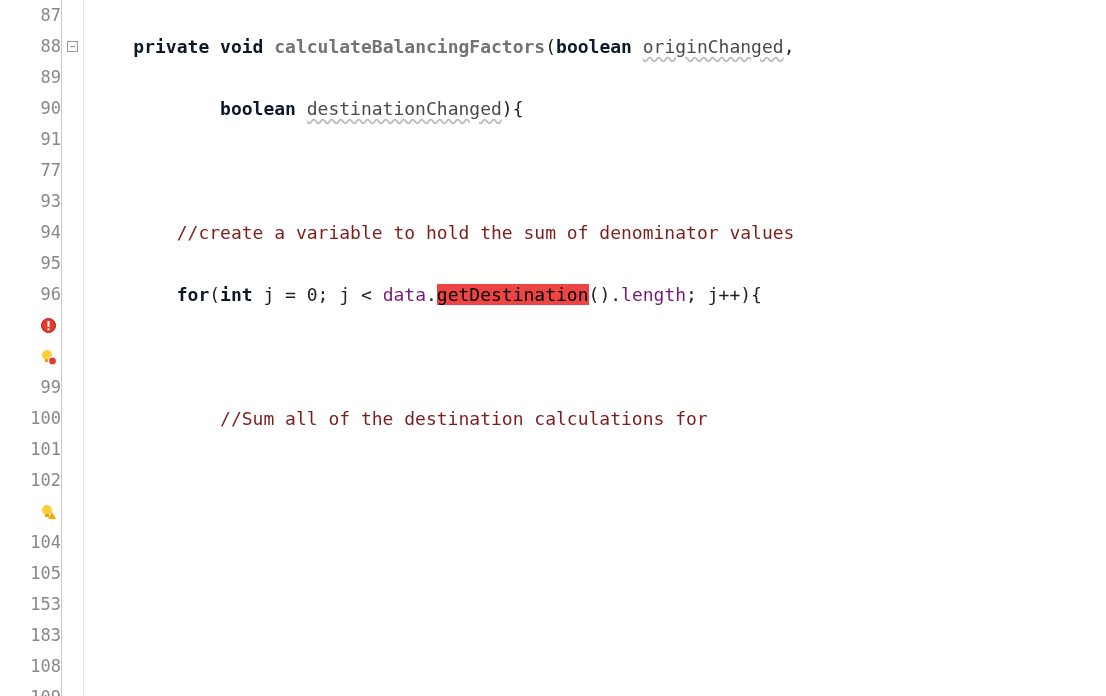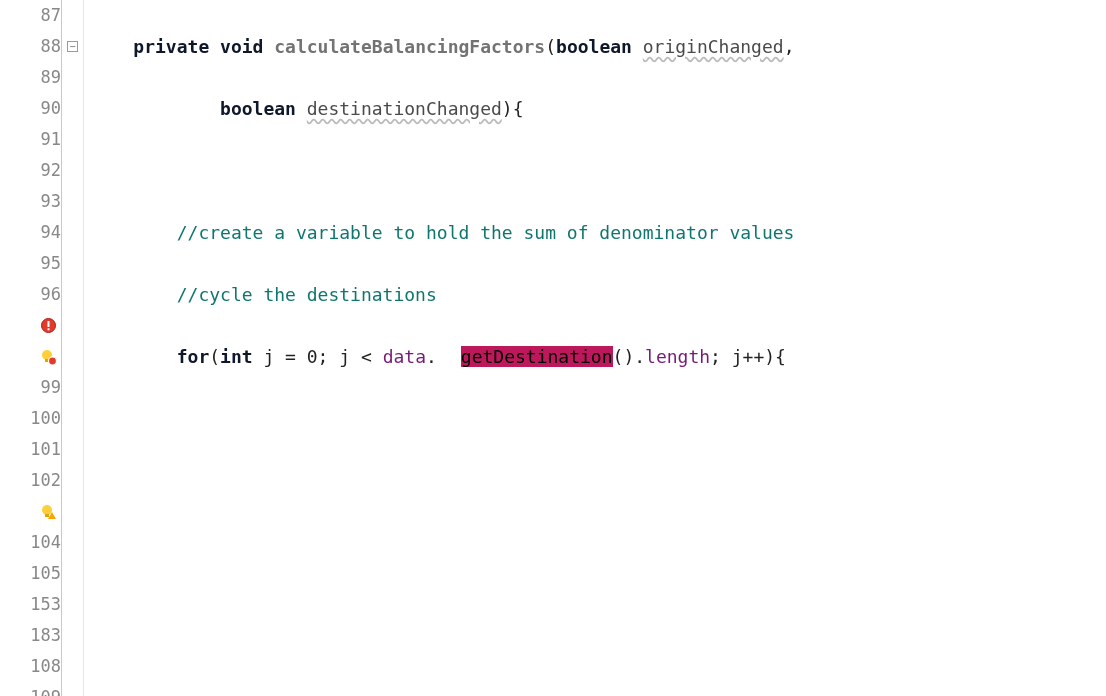--- a/index.html
+++ b/index.html
@@ -41,43 +41,43 @@
   .code {
     flex: 1 1 auto;
     padding-left: 6px;
     white-space: pre;
     position: relative;
   }
   .code .line { height: 31px; line-height:31px; }
   .kw { color: #0f172a; font-weight: bold; }
   .methodname { color: #737373; font-weight: bold; }
   .param { color: #4a4a4a; text-decoration: underline; text-decoration-style: wavy; text-decoration-color: #bbb; }
-  .comment { color: #0f766e; }
+  .comment { color: #7f1d1d; }
   .field { color: #771a77; }
   .ital { font-style: italic; }
-  .hl { background: #be185d; margin-left: 24px; }
+  .hl { background: #ef4444; }
   .und-warn { text-decoration: underline wavy #d46; text-underline-offset:3px;}
   .und-unused { text-decoration: underline wavy #bbb; text-underline-offset:3px;}
   .plain { color:#222; }
   svg.err circle { fill:#e23b2e; stroke:#b51a10; stroke-width:1;}
   svg.bulb .b { fill:#ffcf3a;}
   svg.bulb .s { fill:#e6a400;}
   svg.bulb-err .badge { fill:#e23b2e; stroke:#fff; stroke-width:1.2;}
   svg.bulb-warn .badge { fill:#f7a500; }
 </style>
 </head>
 <body>
 
 <div class="gutter">
   <div class="num">87</div>
   <div class="num">88</div>
   <div class="num">89</div>
   <div class="num">90</div>
   <div class="num">91</div>
-  <div class="num">92</div>
+  <div class="num">77</div>
   <div class="num">93</div>
   <div class="num">94</div>
   <div class="num">95</div>
   <div class="num">96</div>
   <div class="icon">
     <svg class="err" width="17" height="17" viewBox="0 0 17 17">
         <circle cx="8.5" cy="8.5" r="7"></circle>
         <rect x="7.5" y="4" width="2" height="6" fill="#fff"></rect>
         <rect x="7.5" y="11.3" width="2" height="2" fill="#fff"></rect>
       </svg>
@@ -134,23 +134,23 @@
     <div class="cell"></div>
     <div class="cell"></div>
   <div class="cell"></div>
 </div>
 
 <div class="code">
 <div class="line"><span>    </span><span class="kw">private</span><span> </span><span class="kw">void</span><span> </span><span class="methodname">calculateBalancingFactors</span><span class="plain">(</span><span class="kw">boolean</span><span> </span><span class="param und-unused">originChanged</span><span class="plain">,</span></div>
 <div class="line"><span>            </span><span class="kw">boolean</span><span> </span><span class="param und-unused">destinationChanged</span><span class="plain">){</span></div>
 <div class="line"><span></span></div>
 <div class="line"><span>        </span><span class="comment">//create a variable to hold the sum of denominator values</span></div>
-<div class="line"><span>        </span><span class="comment">//cycle the destinations</span></div>
 <div class="line"><span>        </span><span class="kw">for</span><span class="plain">(</span><span class="kw">int</span><span class="plain"> j = 0; j &lt; </span><span class="field">data</span><span class="plain">.</span><span class="hl">getDestination</span><span class="plain">().</span><span class="field">length</span><span class="plain">; j++){</span></div>
 <div class="line"><span></span></div>
+<div class="line"><span>            </span><span class="comment">//Sum all of the destination calculations for</span></div>
 
 
 
 
 
 
 
 
 
 

